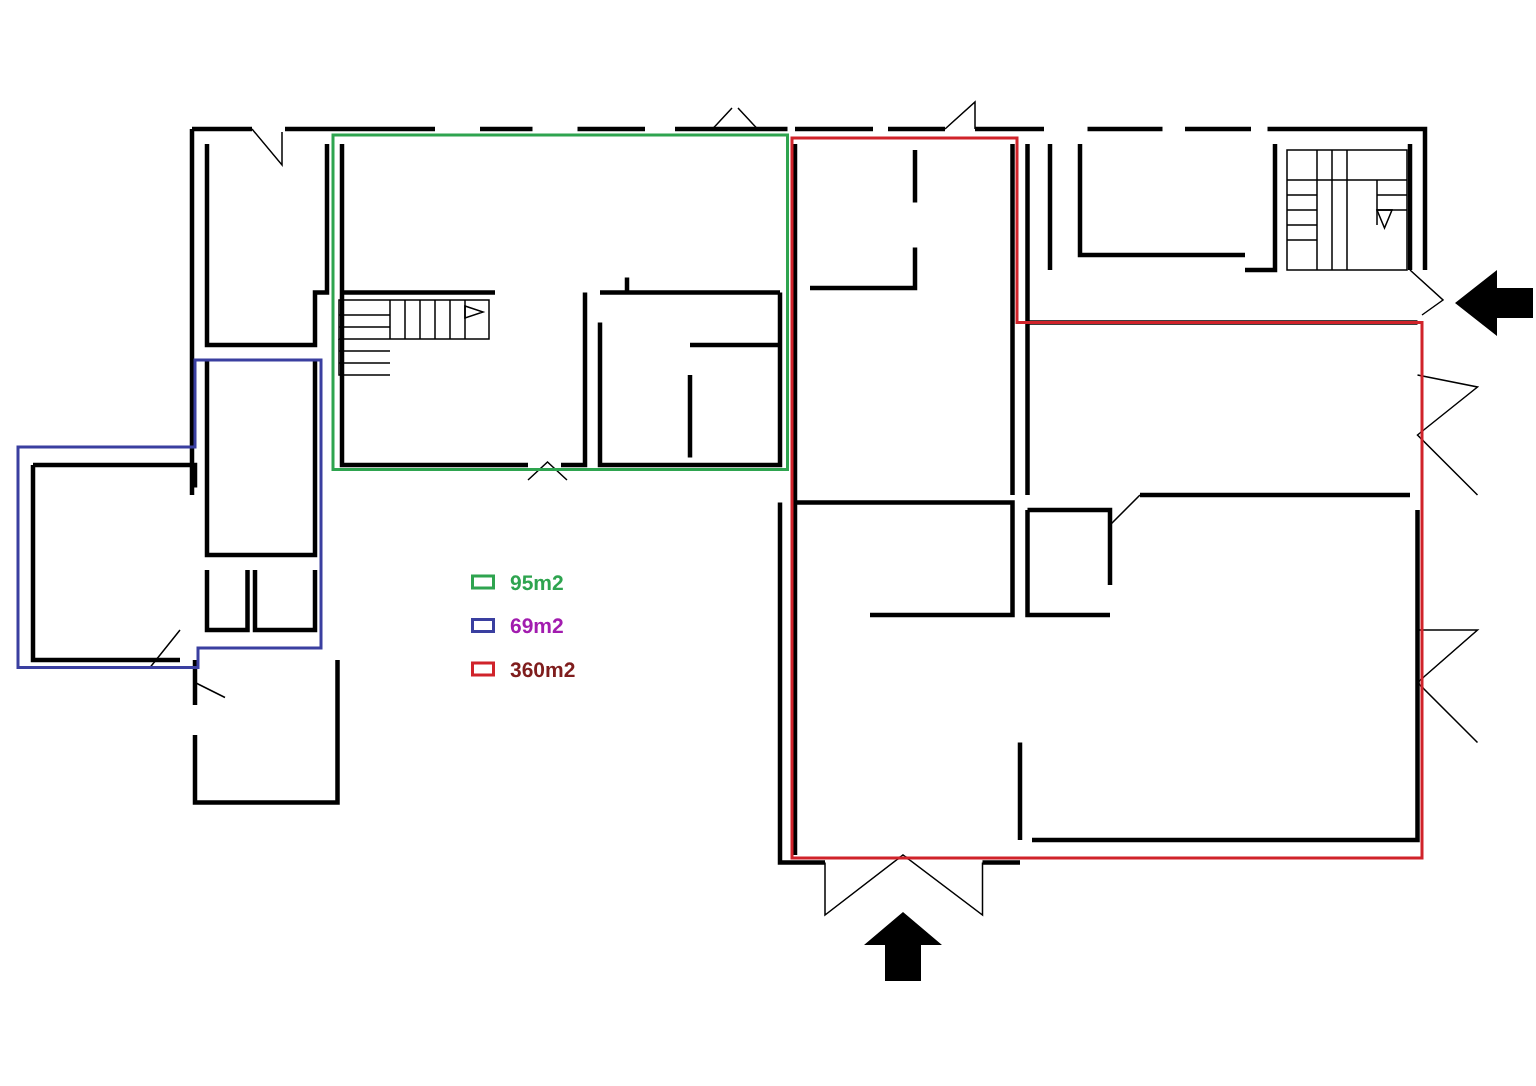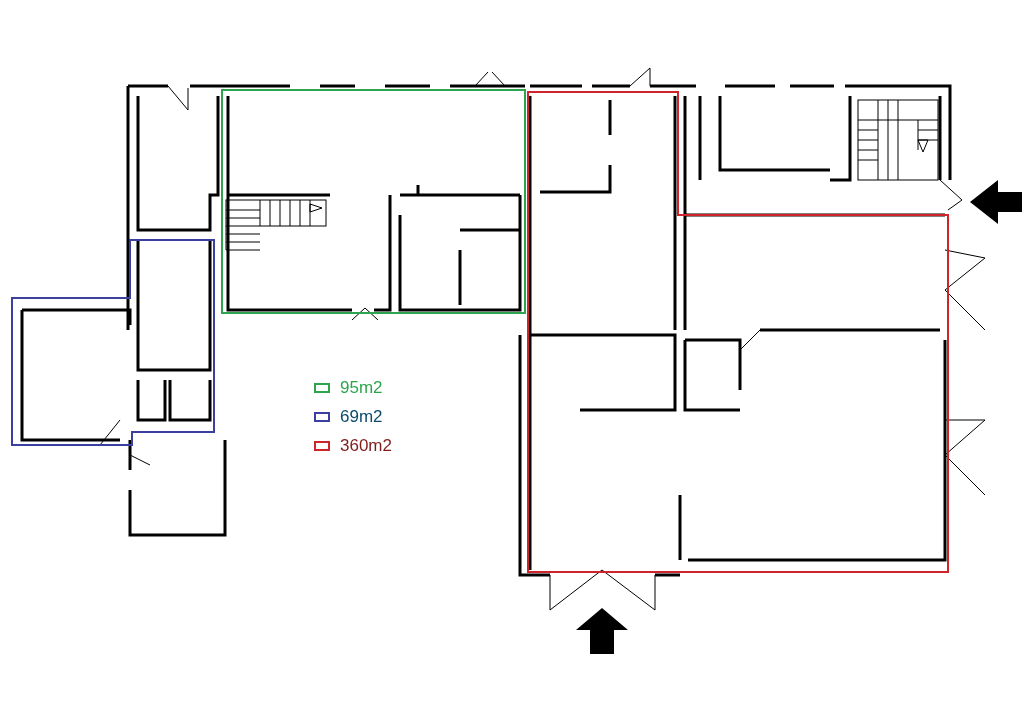--- a/index.html
+++ b/index.html
@@ -1,21 +1,21 @@
 <!DOCTYPE html>
 <html><head>
 <meta charset="utf-8">
 <style>
   html,body{margin:0;padding:0;background:#ffffff;}
   #canvas{position:relative;width:1024px;height:724px;background:#fff;overflow:hidden;font-family:"Liberation Sans",sans-serif;}
   svg{position:absolute;left:0;top:0;}
   .wall{fill:none;stroke:#000;stroke-width:3;}
   .thin{fill:none;stroke:#000;stroke-width:1;}
   .legend{position:absolute;left:314px;top:373px;}
-  .legend-item{display:flex;align-items:center;height:29px;font-weight:normal;font-size:17px;}
+  .legend-item{display:flex;align-items:center;height:29px;font-weight:bold;font-size:14px;}
   .swatch{width:12px;height:6px;border:2px solid;margin-right:10px;}
 </style>
 </head>
 <body>
 
 <div id="canvas">
 <svg width="1024" height="724" viewBox="0 0 1024 724">
 
   <g>
 
@@ -68,21 +68,21 @@
 
   <path d="M970 202 L998 180 V192 H1022 V212 H998 V224 Z" fill="#000"></path>
   <path d="M602 608 L628 630 H614 V654 H590 V630 H576 Z" fill="#000"></path>
 </svg>
 
 <div class="legend">
   <div class="legend-item" style="color:#2ea44f">
     <span class="swatch" style="border-color:#2ea44f"></span>
     <span>95m2</span>
   </div>
-  <div class="legend-item" style="color:#0c4a6e">
+  <div class="legend-item" style="color:#a21caf">
     <span class="swatch" style="border-color:#3a3fa0"></span>
     <span>69m2</span>
   </div>
   <div class="legend-item" style="color:#7f1d1d">
     <span class="swatch" style="border-color:#d0232a"></span>
     <span>360m2</span>
   </div>
 </div>
 </div>
 

